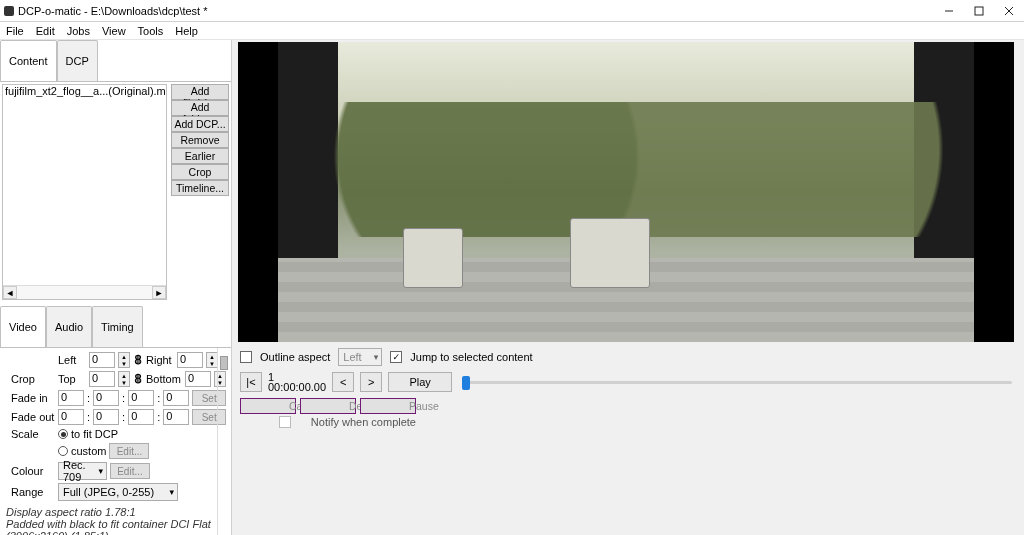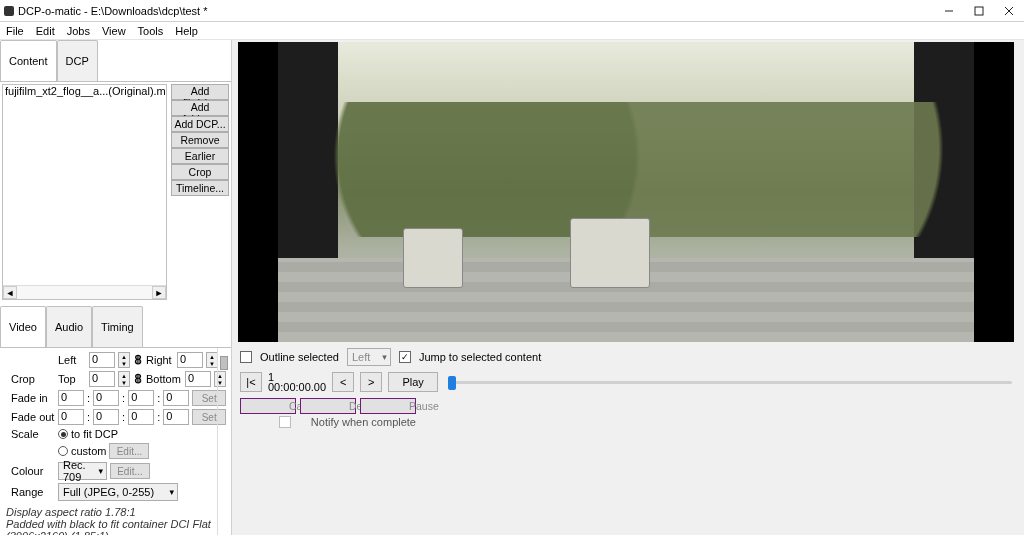--- a/index.html
+++ b/index.html
@@ -52,21 +52,21 @@
   .chair.c2 { left:42%; width:80px; height:70px; }
   .dark-col { position:absolute; top:0; bottom:0; width:60px; background:#1d1d1d;}
   .dark-col.l { left:0;}
   .dark-col.r { right:0;}
   .controls-row { display:flex; align-items:center; gap:8px; padding: 0 4px 6px 4px;}
   .chk { width:12px; height:12px; border:1px solid #666; display:inline-flex; align-items:center; justify-content:center; background:#fff; font-size:9px;}
   .dropdown { width:44px; height:18px; border:1px solid #acacac; background:#efefef; padding:0 12px 0 4px; color:#888; position:relative; display:flex; align-items:center;}
   .dropdown::after{content:"▾"; position:absolute;right:3px;font-size:9px;color:#666;}
   .transport { display:flex; align-items:center; gap:6px; padding: 0 4px 6px 4px;}
   .t-btn { width:22px; height:20px; background:#e9e9e9; border:1px solid #b0b0b0; display:flex; align-items:center; justify-content:center;}
-  .t-btn.wide { width:50px; font-size:11px;}
+  .t-btn.wide { width:64px; font-size:11px;}
   .timecode { display:flex; flex-direction:column; font-size:9px; line-height:10px;}
   .slider { flex:1; height:18px; position:relative; margin-left:4px;}
   .slider-track { position:absolute; left:0; right:0; top:8px; height:3px; background:#d0d0d0; border-radius:2px;}
   .slider-thumb { position:absolute; left:0px; top:3px; width:8px; height:14px; background:#1e7fe0; border-radius:2px;}
   .progress-wrap { display:flex; align-items:flex-start; gap:6px; padding:0 4px;}
   .progress-col { flex:1; }
   .progress-bar { height:12px; background:#0bbf0b; }
   .progress-text { font-size:11px; line-height:13px; margin-top:2px;}
   .side-actions { display:flex; flex-direction:column; gap:2px; align-items:flex-end;}
   .action-row { display:flex; gap:4px;}
@@ -249,21 +249,21 @@
           <div class="floor"></div>
           <div class="chair c1"></div>
           <div class="chair c2"></div>
         </div>
         <div class="pillar"></div>
       </div>
     </div>
 
     <div class="controls-row">
       <span class="chk"></span>
-      <span>Outline selected</span>
+      <span>Outline aspect</span>
       <span class="dropdown">Left</span>
       <span class="chk">✓</span>
       <span>Jump to selected content</span>
     </div>
 
     <div class="transport">
       <span class="t-btn">|&lt;</span>
       <div class="timecode">
         <span>1</span>
         <span>00:00:00.00</span>

